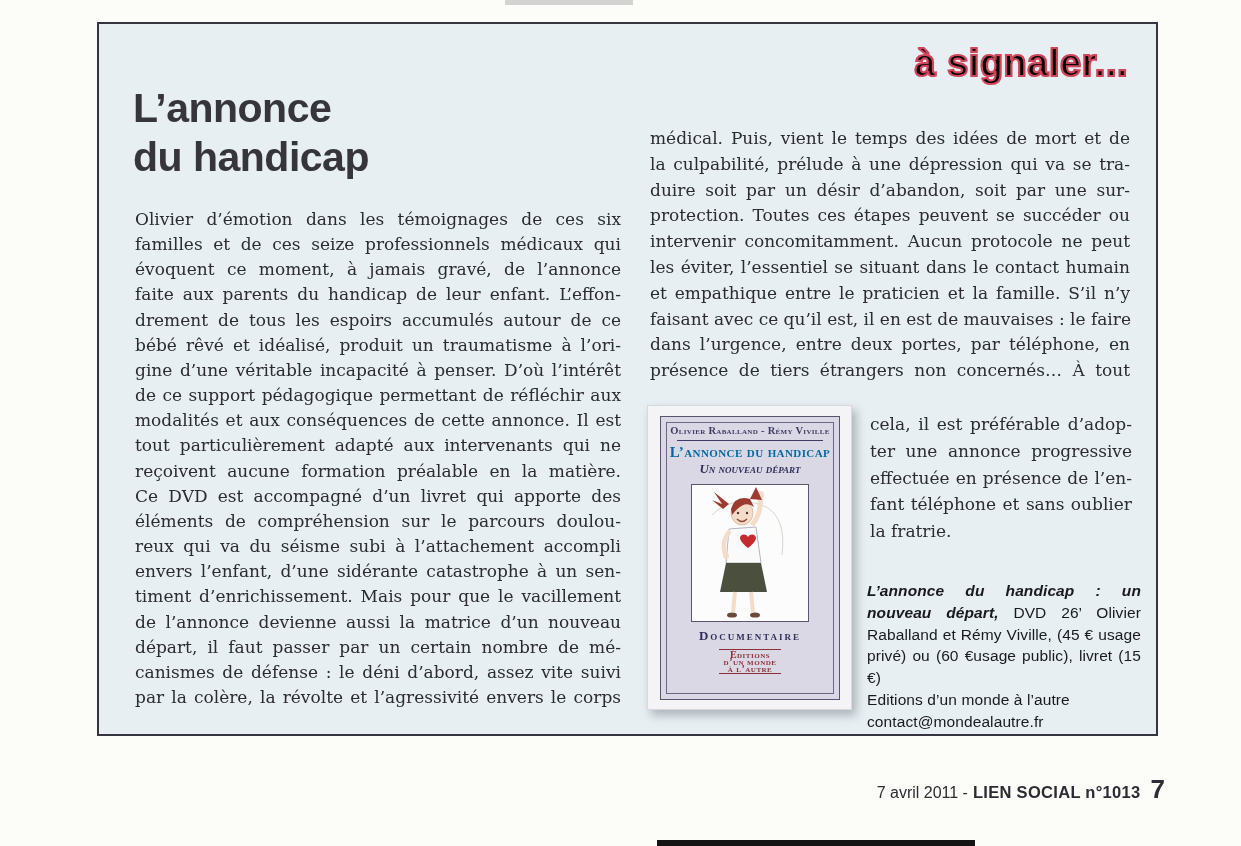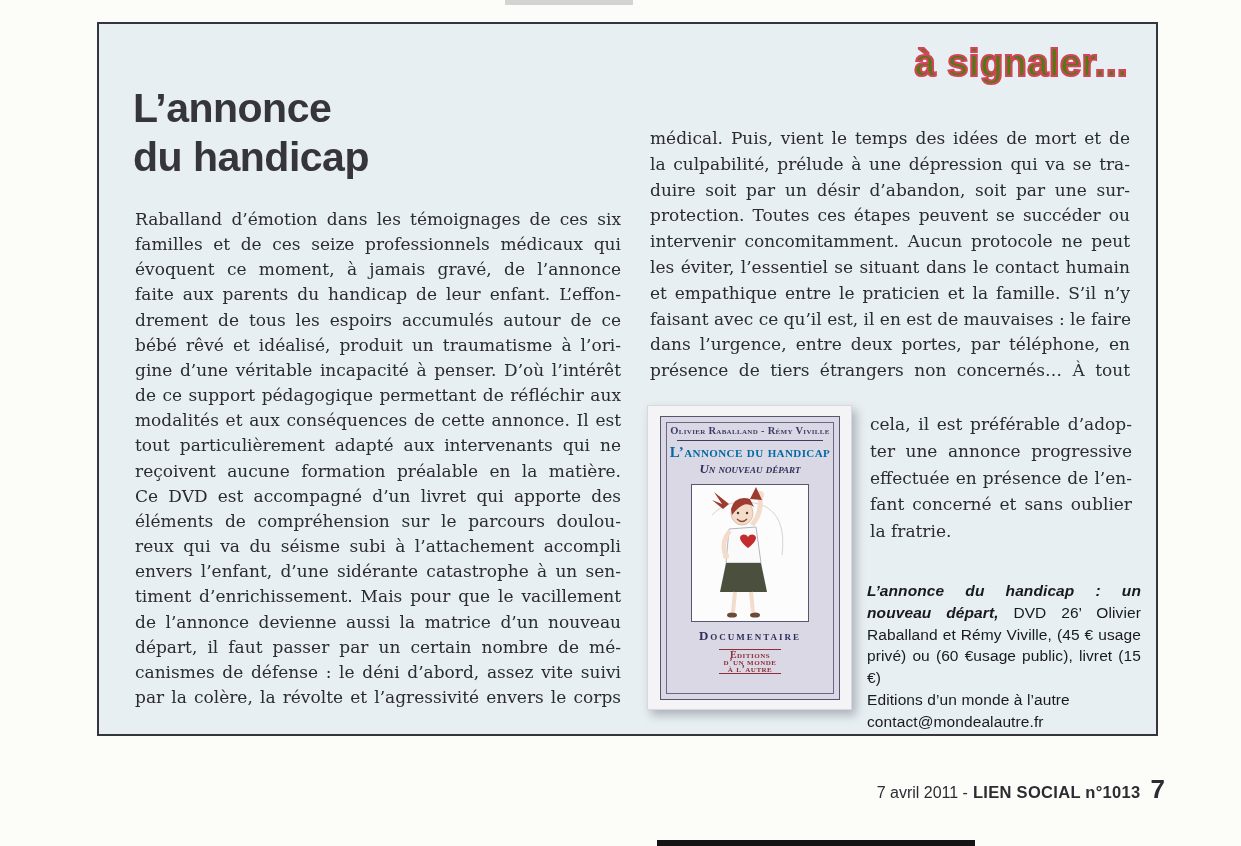--- a/index.html
+++ b/index.html
@@ -10,21 +10,21 @@
     font-family:"Liberation Sans", sans-serif;
   }
   
   .content-box {
     position:absolute; left:97px; top:22px; width:1061px; height:714px;
     background:#e7eff2; border:2px solid #35353f;
   }
   .section-label {
     position:absolute; top:18px; right:28px;
     font-size:38px; font-weight:bold; letter-spacing:0.5px;
-    color:#4d7c0f;
+    color:#000000;
     -webkit-text-stroke:2.2px #d0455a;
     text-shadow:0 0 1px #d0455a;
   }
   .title {
     position:absolute; left:34px; top:60px;
     font-size:41px; line-height:49px; font-weight:bold;
     letter-spacing:-0.5px; color:#35353b;
   }
   .title span { display:block; }
   
@@ -108,21 +108,21 @@
   <div class="content-box">
 
     <div class="section-label">à signaler...</div>
 
     <h1 class="title">
       <span>L’annonce</span>
       <span>du handicap</span>
     </h1>
 
     <div class="col left-col">
-        <div class="tline">Raballand d’émotion dans les témoignages de ces six</div>
+        <div class="tline">Olivier d’émotion dans les témoignages de ces six</div>
         <div class="tline">familles et de ces seize professionnels médicaux qui</div>
         <div class="tline">évoquent ce moment, à jamais gravé, de l’annonce</div>
         <div class="tline">faite aux parents du handicap de leur enfant. L’effon-</div>
         <div class="tline">drement de tous les espoirs accumulés autour de ce</div>
         <div class="tline">bébé rêvé et idéalisé, produit un traumatisme à l’ori-</div>
         <div class="tline">gine d’une véritable incapacité à penser. D’où l’intérêt</div>
         <div class="tline">de ce support pédagogique permettant de réfléchir aux</div>
         <div class="tline">modalités et aux conséquences de cette annonce. Il est</div>
         <div class="tline">tout particulièrement adapté aux intervenants qui ne</div>
         <div class="tline">reçoivent aucune formation préalable en la matière.</div>
@@ -147,21 +147,21 @@
         <div class="tline">et empathique entre le praticien et la famille. S’il n’y</div>
         <div class="tline">faisant avec ce qu’il est, il en est de mauvaises : le faire</div>
         <div class="tline">dans l’urgence, entre deux portes, par téléphone, en</div>
         <div class="tline">présence de tiers étrangers non concernés… À tout</div>
       </div>
 
     <div class="col wrap-col">
         <div class="tline">cela, il est préférable d’adop-</div>
         <div class="tline">ter une annonce progressive</div>
         <div class="tline">effectuée en présence de l’en-</div>
-        <div class="tline">fant concerné et sans oublier</div>
+        <div class="tline">fant téléphone et sans oublier</div>
       </div>
 
     <div class="wrap-last">la fratrie.</div>
 
     <div class="dvd">
       <div class="cover">
         <div class="cover-frame">
           <div class="cover-authors">Olivier Raballand - Rémy Viville</div>
           <div class="cover-rule"></div>
           <div class="cover-title">L’annonce du handicap</div>

